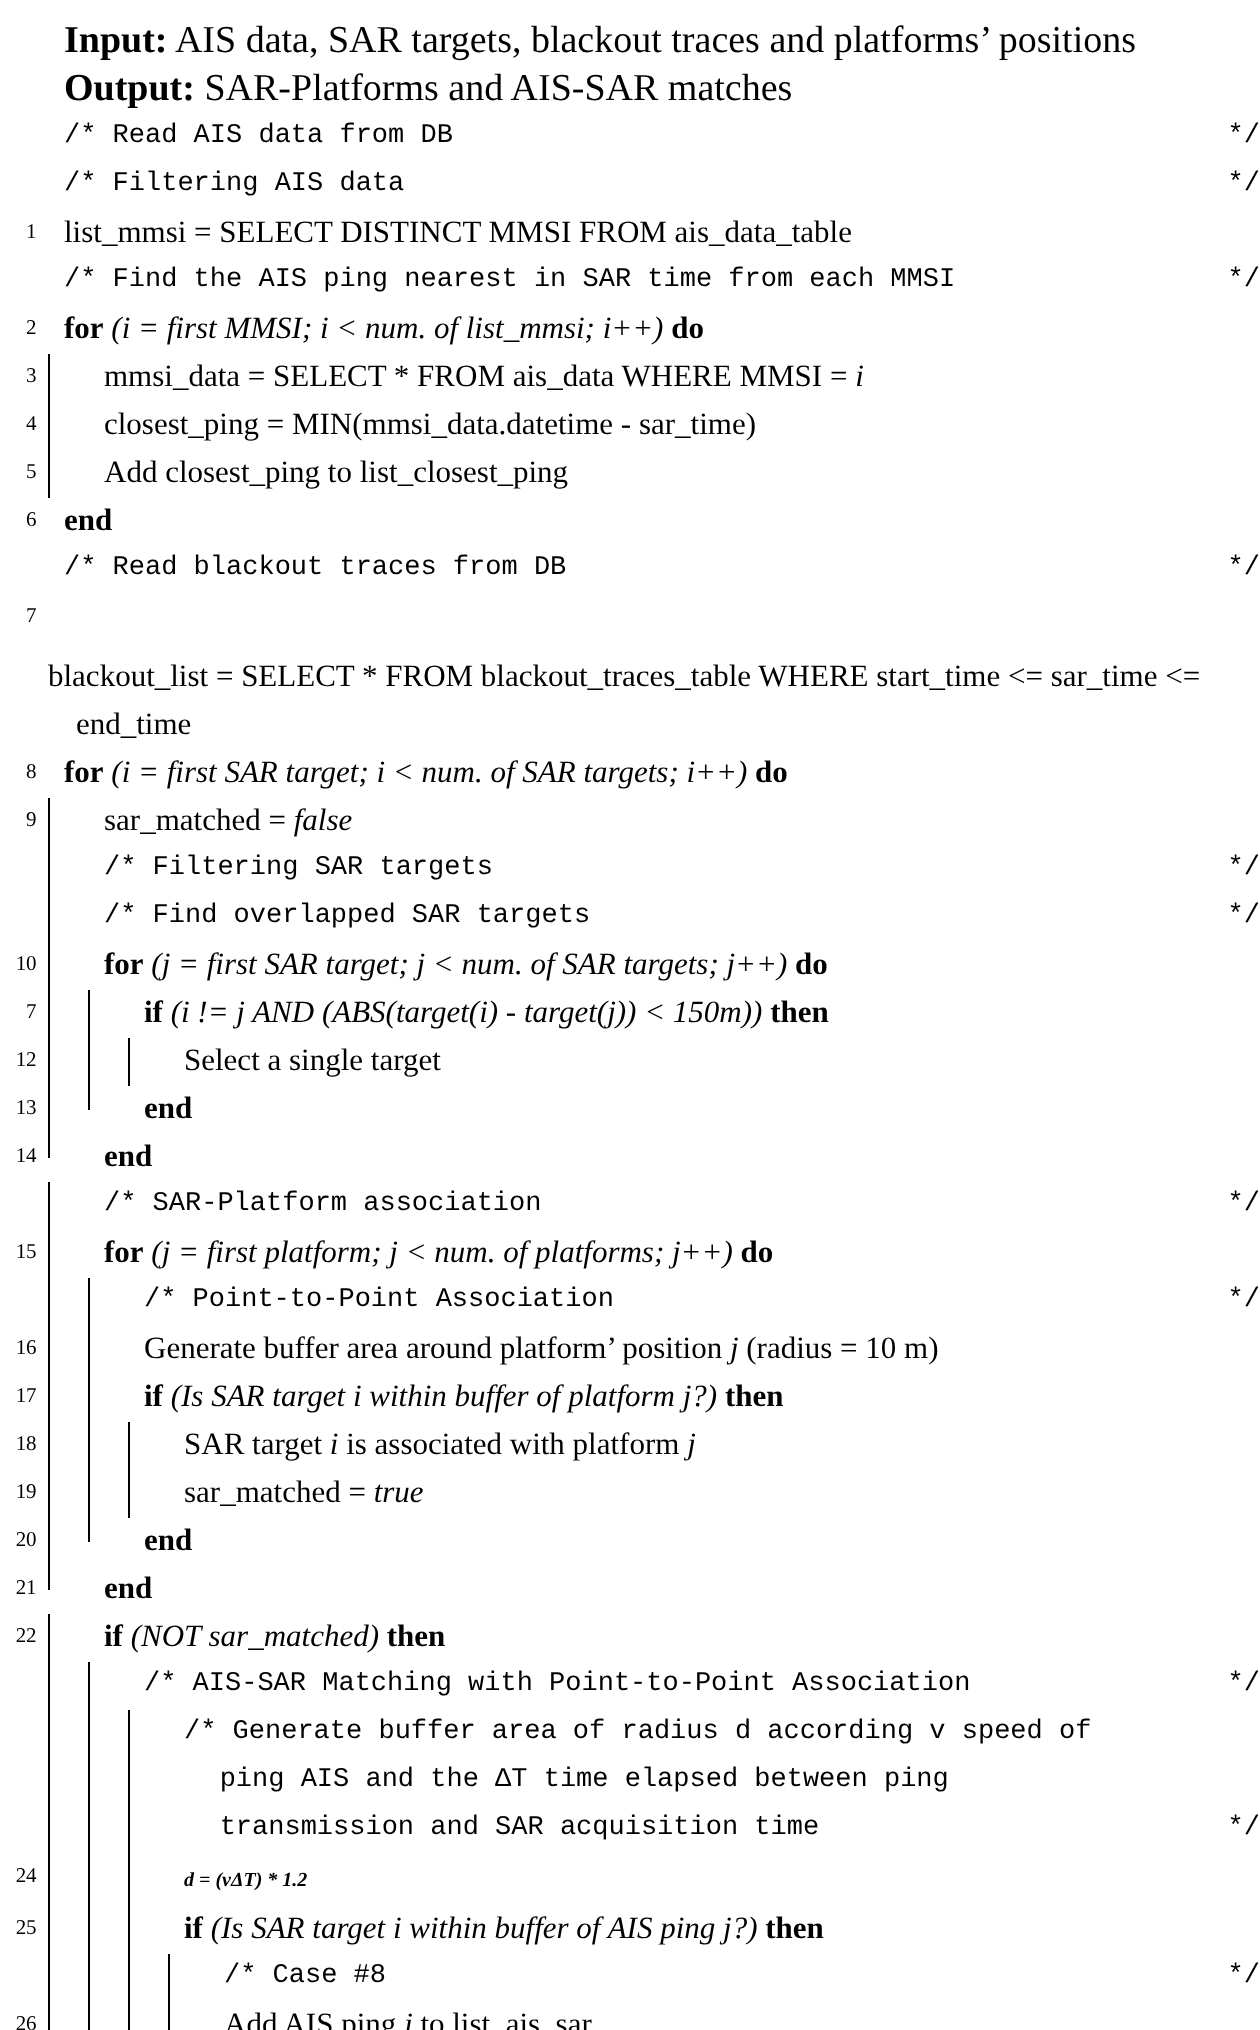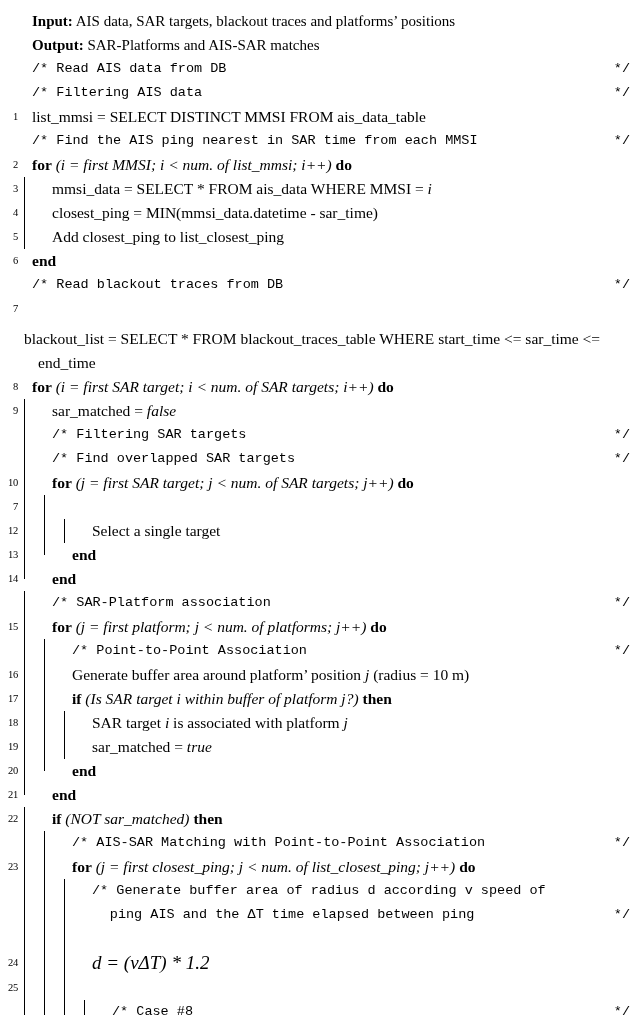--- a/index.html
+++ b/index.html
@@ -111,26 +111,27 @@
     flex: 0 0 auto;
     padding-left: 8px;
   }
   .comment .cbody { display: block; }
   .comment .cbody .cline { display: block; }
   .comment .cbody .cline.ind { padding-left: 2.2ch; }
 
   
   .math {
     font-style: italic;
+    font-size: 10px;
+    font-weight: bold;
+  }
+
+  
+  .hdr {
     font-size: 19px;
-  }
-
-  
-  .hdr {
-    font-size: 15px;
     line-height: 24px;
   }
   .hdr b { font-weight: bold; }
 </style>
 </head>
 <body>
 
 <div id="algorithm">
 
   <div class="row">
@@ -237,20 +238,21 @@
           <div class="guide"></div>
         </div>
         <div class="content"><span class="stmt"><span class="kw">for</span> <span class="it">(j = first SAR target; j &lt; num. of SAR targets; j++)</span> <span class="kw">do</span></span></div>
       </div>
       <div class="row">
         <div class="lineno">7</div>
         <div class="guides">
           <div class="guide"></div>
           <div class="guide"></div>
         </div>
+        <div class="content"><span class="stmt"><span class="kw">if</span> <span class="it">(i != j AND (ABS(target(i) - target(j)) &lt; 150m))</span> <span class="kw">then</span></span></div>
       </div>
       <div class="row">
         <div class="lineno">12</div>
         <div class="guides">
           <div class="guide"></div>
           <div class="guide"></div>
           <div class="guide"></div>
         </div>
         <div class="content"><span class="stmt">Select a single target</span></div>
       </div>
@@ -348,53 +350,46 @@
         <div class="content"><span class="stmt"><span class="kw">if</span> <span class="it">(NOT sar_matched)</span> <span class="kw">then</span></span></div>
       </div>
       <div class="row">
         <div class="lineno"></div>
         <div class="guides">
           <div class="guide"></div>
           <div class="guide"></div>
         </div>
         <div class="content comment"><span class="ctext">/* AIS-SAR Matching with Point-to-Point Association</span><span class="cend">*/</span></div>
       </div>
-      <div class="row">
-        <div class="lineno">23</div>
-        <div class="guides">
-          <div class="guide"></div>
-          <div class="guide"></div>
-        </div>
-        <div class="content"><span class="stmt"><span class="kw">for</span> <span class="it">(j = first closest_ping; j &lt; num. of list_closest_ping; j++)</span> <span class="kw">do</span></span></div>
-      </div>
       <div class="row" style="min-height: 72px;">
         <div class="lineno"></div>
         <div class="guides">
           <div class="guide"></div>
           <div class="guide"></div>
           <div class="guide"></div>
         </div>
-        <div class="content comment"><span class="ctext"><span class="cbody"><span class="cline">/* Generate buffer area of radius d according v speed of</span><span class="cline ind">ping AIS and the ΔT time elapsed between ping</span></span></span><span class="cend" style="align-self: flex-end;">*/</span></div>
+        <div class="content comment"><span class="ctext"><span class="cbody"><span class="cline">/* Generate buffer area of radius d according v speed of</span><span class="cline ind">ping AIS and the ΔT time elapsed between ping</span><span class="cline ind">transmission and SAR acquisition time</span></span></span><span class="cend" style="align-self: flex-end;">*/</span></div>
       </div>
       <div class="row">
         <div class="lineno">24</div>
         <div class="guides">
           <div class="guide"></div>
           <div class="guide"></div>
           <div class="guide"></div>
         </div>
         <div class="content"><span class="math">d = (vΔT) * 1.2</span></div>
       </div>
       <div class="row">
         <div class="lineno">25</div>
         <div class="guides">
           <div class="guide"></div>
           <div class="guide"></div>
           <div class="guide"></div>
         </div>
+        <div class="content"><span class="stmt"><span class="kw">if</span> <span class="it">(Is SAR target i within buffer of AIS ping j?)</span> <span class="kw">then</span></span></div>
       </div>
       <div class="row">
         <div class="lineno"></div>
         <div class="guides">
           <div class="guide"></div>
           <div class="guide"></div>
           <div class="guide"></div>
           <div class="guide"></div>
         </div>
         <div class="content comment"><span class="ctext">/* Case #8</span><span class="cend">*/</span></div>

